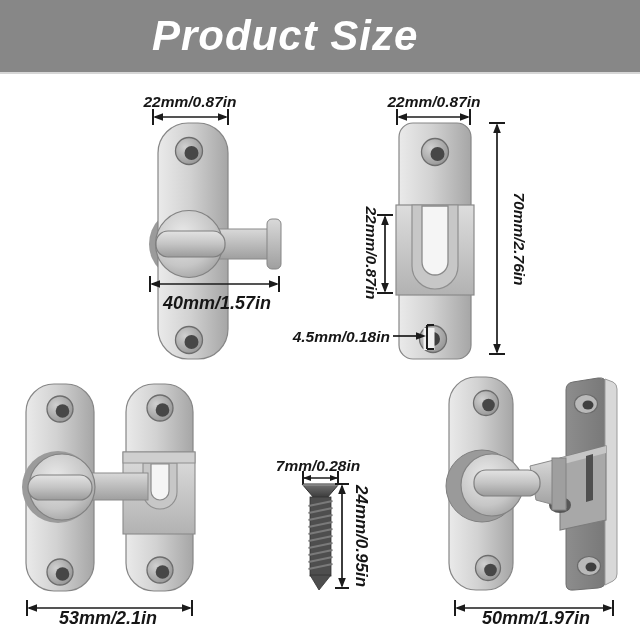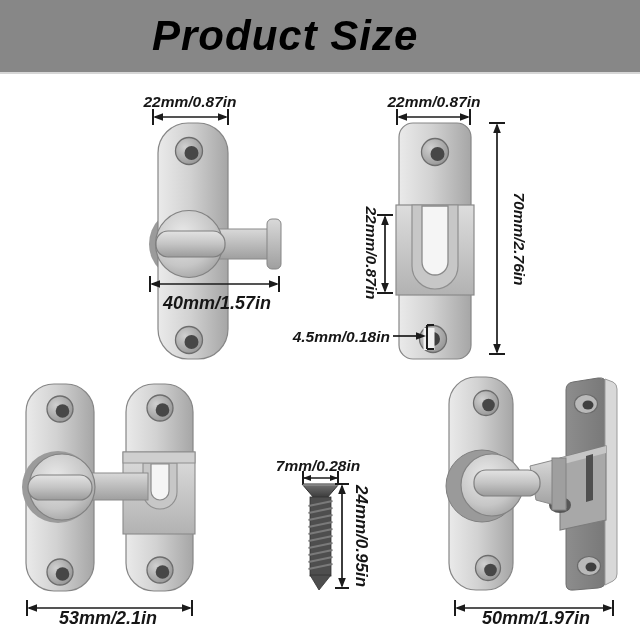--- a/index.html
+++ b/index.html
@@ -5,21 +5,21 @@
   html,body{margin:0;padding:0;background:#ffffff;}
   .stage{
     position:relative;width:640px;height:626px;background:#ffffff;overflow:hidden;
     font-family:"Liberation Sans",sans-serif;
   }
   .banner{
     position:absolute;top:0;left:0;width:640px;height:72px;background:#878787;
     border-bottom:2px solid #d6d6d6;display:flex;align-items:center;z-index:2;
   }
   .banner-title{
-    margin:0 8px 0 152px;color:#000000;font-size:42px;font-weight:bold;font-style:italic;
+    margin:0 8px 0 152px;color:#ffffff;font-size:42px;font-weight:bold;font-style:italic;
     letter-spacing:1px;font-family:"Liberation Sans",sans-serif;line-height:1;
   }
   svg.diagram{position:absolute;top:0;left:0;width:640px;height:626px;z-index:1;}
   .dim{stroke:#1b1b1b;stroke-width:1.7;fill:none;}
   .tick{stroke:#1b1b1b;stroke-width:2;fill:none;}
   .ah{fill:#1b1b1b;stroke:none;}
   .dimtext{
     font-family:"Liberation Sans",sans-serif;font-weight:bold;font-style:italic;
     fill:#161616;font-size:15.5px;
   }

